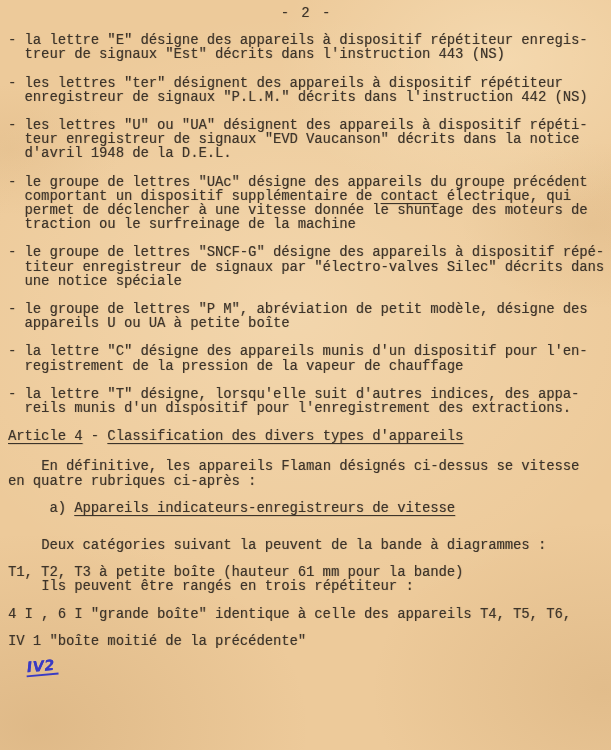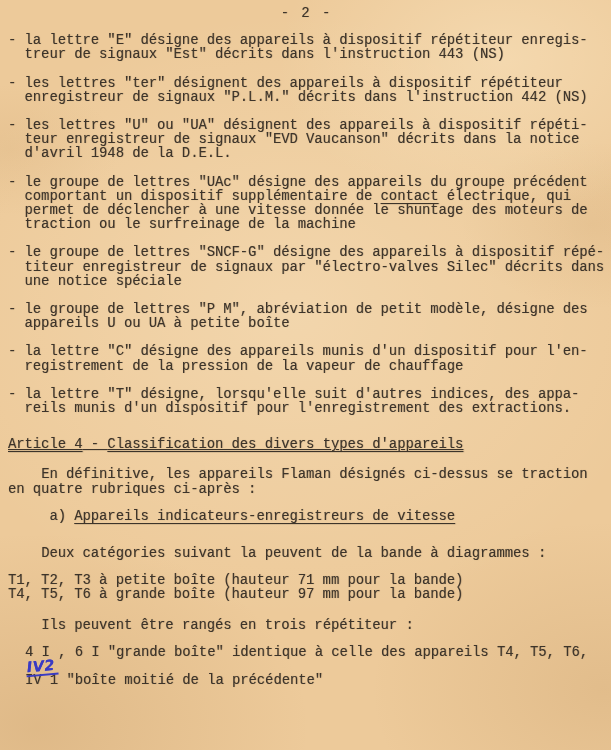--- a/index.html
+++ b/index.html
@@ -26,26 +26,26 @@
     font-size: 13.8px;
     line-height: 14.2px;
   }
   .blk {
     white-space: pre-wrap;
     margin: 0;
     text-shadow: 0.5px 0.3px 0.7px rgba(61,50,38,0.45);
   }
   .k-pagenum { text-align: center; margin-bottom: 13px; letter-spacing: 2px; }
   .k-bullet  { margin-bottom: 14px; }
-  .k-heading { margin-top: 22px; margin-bottom: 16px; text-decoration: underline; }
+  .k-heading { margin-top: 14px; margin-bottom: 16px; }
   .k-para    { margin-bottom: 13px; }
   .k-sub     { margin-bottom: 23px; }
   .k-line    { margin-bottom: 0; }
   .k-lineend { margin-bottom: 16px; }
-  .k-sline   { margin-bottom: 13.5px; margin-left: 17px; }
+  .k-sline   { margin-bottom: 13.5px; }
   .u {
     text-decoration: underline;
     text-decoration-thickness: 1.3px;
     text-underline-offset: 2.5px;
     text-align: right;
   }
   .annotation {
     position: absolute;
     left: 26px; top: 660px;
     font-family: "DejaVu Sans", sans-serif;
@@ -80,24 +80,23 @@
       <div class="blk k-bullet"><span>- le groupe de lettres "SNCF-G" désigne des appareils à dispositif répé-
   titeur enregistreur de signaux par "électro-valves Silec" décrits dans
   une notice spéciale</span></div>
       <div class="blk k-bullet"><span>- le groupe de lettres "P M", abréviation de petit modèle, désigne des
   appareils U ou UA à petite boîte</span></div>
       <div class="blk k-bullet"><span>- la lettre "C" désigne des appareils munis d'un dispositif pour l'en-
   registrement de la pression de la vapeur de chauffage</span></div>
       <div class="blk k-bullet"><span>- la lettre "T" désigne, lorsqu'elle suit d'autres indices, des appa-
   reils munis d'un dispositif pour l'enregistrement des extractions.</span></div>
       <div class="blk k-heading"><span class="u">Article 4</span><span> - </span><span class="u">Classification des divers types d'appareils</span></div>
-      <div class="blk k-para"><span>    En définitive, les appareils Flaman désignés ci-dessus se traction
+      <div class="blk k-para"><span>    En définitive, les appareils Flaman désignés ci-dessus se vitesse
 en quatre rubriques ci-après :</span></div>
       <div class="blk k-sub"><span>     a) </span><span class="u">Appareils indicateurs-enregistreurs de vitesse</span></div>
       <div class="blk k-para"><span>    Deux catégories suivant la peuvent de la bande à diagrammes :</span></div>
-      <div class="blk k-line"><span>T1, T2, T3 à petite boîte (hauteur 71 mm pour la bande)</span></div>
-      <div class="blk k-lineend"><span>T4, T5, T6 à grande boîte (hauteur 97 mm pour la bande)</span></div>
+      <div class="blk k-line"><span>T1, T2, T3 à petite boîte (hauteur 61 mm pour la bande)</span></div>
       <div class="blk k-para"><span>    Ils peuvent être rangés en trois répétiteur :</span></div>
       <div class="blk k-sline"><span>4 I , 6 I "grande boîte" identique à celle des appareils T4, T5, T6,</span></div>
       <div class="blk k-sline"><span>IV 1 "boîte moitié de la précédente"</span></div>
     </div>
   <div class="annotation" style="color: rgb(58, 59, 196);">IV2</div>
 </div>
 
 </body></html>

